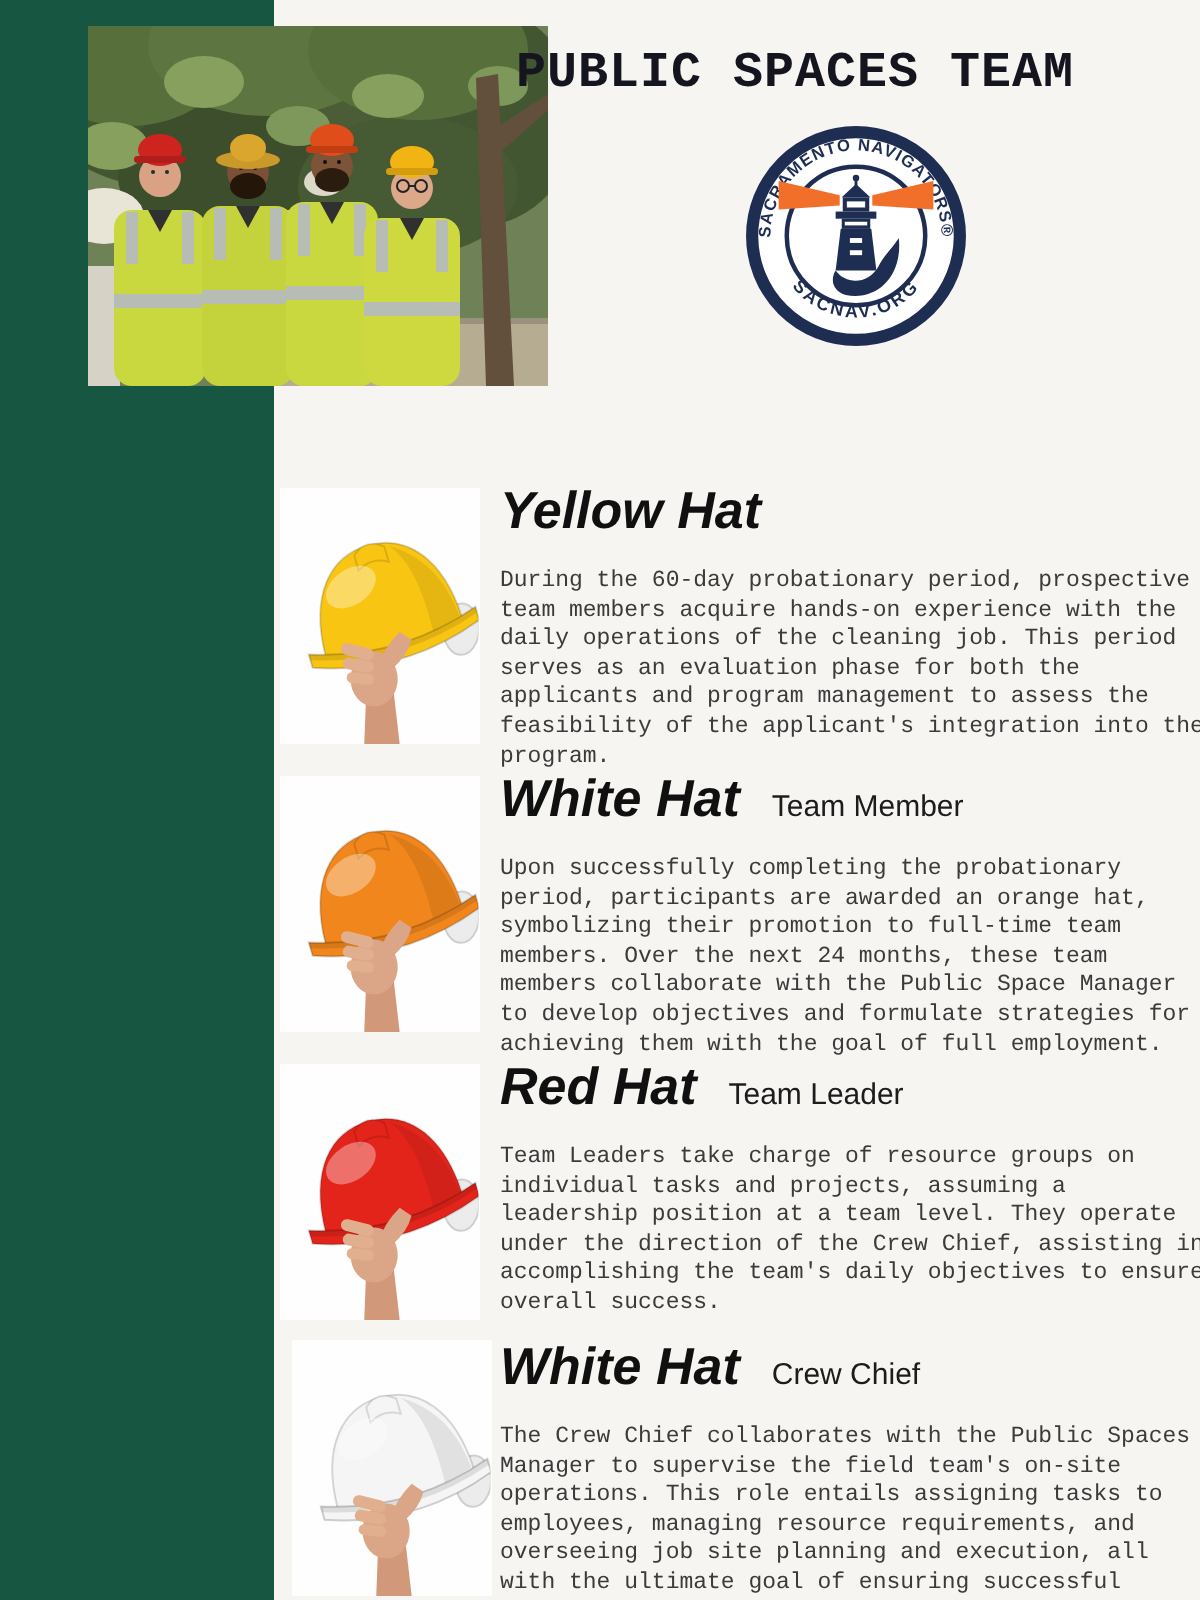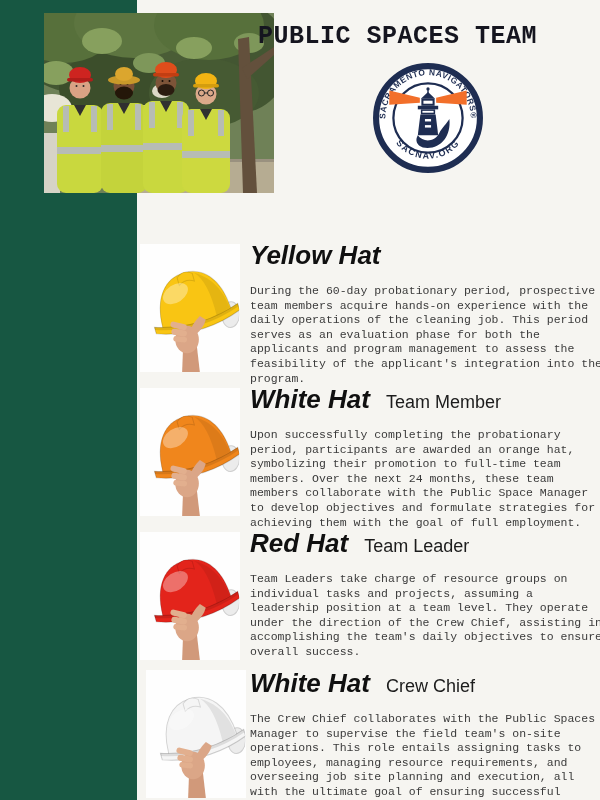--- a/index.html
+++ b/index.html
@@ -47,21 +47,21 @@
     display:flex;align-items:baseline;gap:16px;
   }
   .section-heading{
     margin:0;
     font-size:26px;line-height:34px;
     font-weight:700;font-style:italic;
     letter-spacing:0px;
     color:#101010;
   }
   .section-subtitle{
-    font-size:18px;color:#1c1c1c;font-weight:400;
+    font-size:15px;color:#1c1c1c;font-weight:400;
   }
   .section-body{
     margin:12px 0 0 0;
     font-size:11.5px;line-height:14.6px;
     color:#3b3b3b;
     font-family:Liberation Mono, monospace;
   }
   
   #sec-yellow{top:238px;} #sec-yellow .hat-box{left:2px;top:6px;}
   #sec-orange{top:382px;} #sec-orange .hat-box{left:2px;top:6px;}

